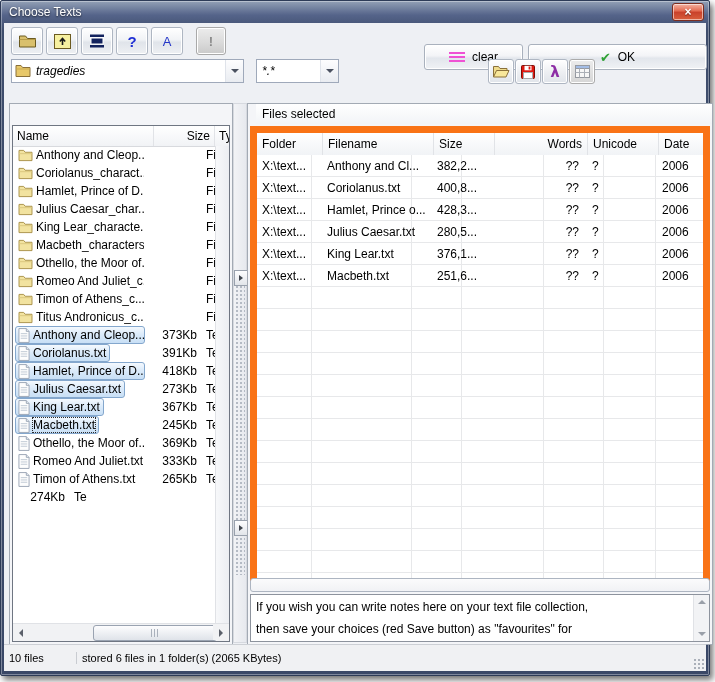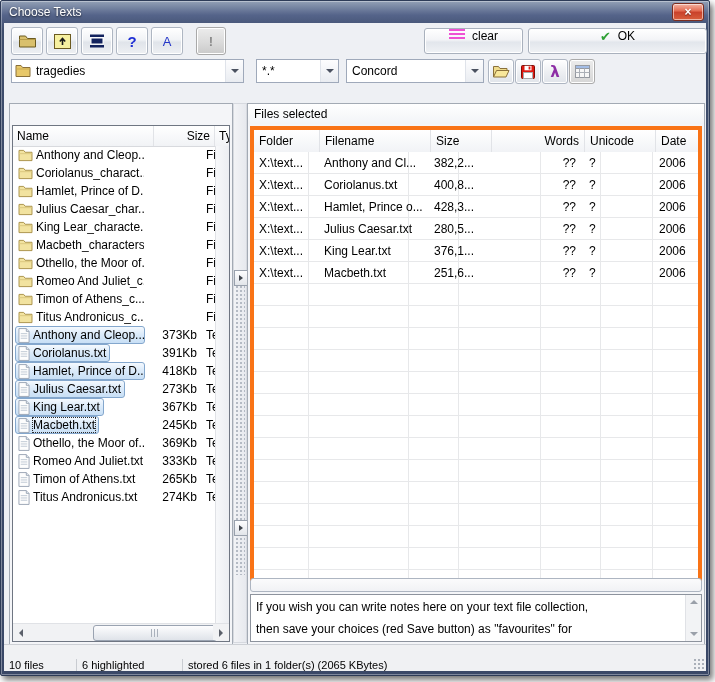--- a/index.html
+++ b/index.html
@@ -17,41 +17,41 @@
   .close-x{color:#fff;font-weight:bold;font-size:12px;line-height:1;text-shadow:0 1px 1px rgba(0,0,0,.5);}
   .content{position:absolute;left:3px;right:3px;top:22px;bottom:4px;background:#eef0f4;}
   
   .tb{position:absolute;top:4px;width:30px;height:26px;border:1px solid #aeb6c2;border-radius:3px;
     background:linear-gradient(180deg,#ffffff 0,#f1f3f6 45%,#e0e4ea 55%,#eef0f3 100%);
     box-shadow:inset 0 0 0 1px #fff;display:flex;align-items:center;justify-content:center;cursor:pointer;}
   .tb.disabled{background:linear-gradient(180deg,#ececec 0,#d9d9d9 60%,#c9c9c9 100%);border-color:#a9a9a9;cursor:default;}
   .glyph-help{color:#1f2fd4;font-weight:bold;font-size:15px;}
   .glyph-font{color:#2436c8;font-size:13px;}
   .glyph-excl{color:#8a8a8a;font-weight:bold;font-size:13px;}
-  .btn-wide{position:absolute;top:5px;height:24px;border:1px solid #a9b1bd;border-radius:3px;
+  .btn-wide{position:absolute;top:21px;height:24px;border:1px solid #a9b1bd;border-radius:3px;
     background:linear-gradient(180deg,#ffffff 0,#f3f4f7 45%,#e2e6ec 55%,#f0f2f5 100%);
-    box-shadow:inset 0 0 0 1px #fff;display:flex;justify-content:center;gap:7px;font-size:12px;cursor:pointer;}
+    box-shadow:inset 0 0 0 1px #fff;display:flex;align-items:center;justify-content:center;gap:7px;font-size:12px;cursor:pointer;}
   .clear-ico{width:16px;height:10px;background:repeating-linear-gradient(180deg,#ef52d4 0,#ef52d4 2px,transparent 2px,transparent 4px);}
   .check{color:#2fa135;font-family:"DejaVu Sans",sans-serif;font-size:13px;font-weight:bold;}
   
   .combo{position:absolute;top:36px;height:22px;border:1px solid #9fa9ba;background:#fff;display:flex;align-items:center;cursor:pointer;}
-  .combo .val{flex:1;padding-left:5px;white-space:nowrap;overflow:hidden;}
+  .combo .val{flex:1;padding-left:5px;white-space:nowrap;overflow:hidden;font-style:italic;}
   .combo .drop{width:17px;align-self:stretch;border-left:1px solid #dfe3ea;background:linear-gradient(180deg,#fdfdfe,#e9ecf1);display:flex;align-items:center;justify-content:center;}
   .tri-d{width:0;height:0;border-left:4px solid transparent;border-right:4px solid transparent;border-top:4px solid #4a5160;}
   .combo .mini-ico{margin-left:3px;}
   .ibtn{position:absolute;top:36px;width:24px;height:23px;border:1px solid #aeb6c2;border-radius:3px;
     background:linear-gradient(180deg,#ffffff,#eef0f3 50%,#e0e4ea);box-shadow:inset 0 0 0 1px #fff;
     display:flex;align-items:center;justify-content:center;cursor:pointer;}
   .ibtn.disabled{background:linear-gradient(180deg,#ececec,#d6d6d6);border-color:#ababab;cursor:default;}
   .glyph-lambda{color:#8d2da5;font-weight:bold;font-size:15px;font-family:"DejaVu Sans",sans-serif;}
   
   .panel{position:absolute;top:80px;height:540px;border:1px solid #a3aab4;background:#f4f5f8;}
   .panel-caption{height:20px;line-height:20px;padding-left:6px;background:linear-gradient(180deg,#ffffff,#f2f4f7);}
   #left-panel{left:5px;width:222px;}
-  #right-panel{left:243px;width:456px;}
+  #right-panel{left:243px;width:456px;padding-left:8px;}
   .lp-box{position:absolute;left:2px;right:2px;top:21px;bottom:2px;border:1px solid #6f7682;background:#fff;overflow:hidden;}
   .lhdr{position:absolute;left:0;right:0;top:0;height:20px;display:flex;background:linear-gradient(180deg,#ffffff,#f1f3f6);border-bottom:1px solid #d8dade;}
   .lhdr .hc{display:flex;align-items:center;border-right:1px solid #e1e3e7;padding:0 4px;cursor:pointer;}
   .ln{flex:0 0 132px;}
   .ls{flex:0 0 52px;justify-content:flex-end;text-align:right;}
   .lt{flex:1;border-right:none !important;}
   .lp-rows{position:absolute;left:0;right:0;top:20px;bottom:17px;overflow:hidden;}
   .lrow{height:18px;display:flex;align-items:center;cursor:default;}
   .lrow .lc{white-space:nowrap;overflow:hidden;}
   .lrow .ln{display:flex;align-items:center;}
@@ -76,21 +76,21 @@
     background:repeating-linear-gradient(90deg,#aab1bc 0,#aab1bc 1px,transparent 1px,transparent 3px);}
   
   .split{position:absolute;left:229px;top:80px;width:14px;height:540px;background:linear-gradient(90deg,#f2f3f6,#e7e9ee);border:1px solid #d6d9df;box-sizing:border-box;}
   .split-dots{position:absolute;left:1px;right:1px;top:181px;height:290px;
     background-image:radial-gradient(#b4bac4 1px,transparent 1.3px);background-size:4px 4px;cursor:col-resize;}
   .split-btn{position:absolute;left:0;width:12px;height:14px;border:1px solid #99a1ad;background:linear-gradient(180deg,#fdfdfe,#e2e5ea);
     display:flex;align-items:center;justify-content:center;cursor:pointer;}
   .sb1{top:166px;} .sb2{top:416px;}
   .tri-r-s{width:0;height:0;border-top:3px solid transparent;border-bottom:3px solid transparent;border-left:4px solid #3f444c;}
   
-  .rt{position:absolute;left:2px;right:2px;top:22px;height:448px;border:4px solid #f97316;background:#fff;overflow:hidden;}
+  .rt{position:absolute;left:2px;right:2px;top:22px;height:448px;border:7px solid #f97316;background:#fff;overflow:hidden;}
   .rthdr{position:absolute;left:0;right:0;top:0;height:22px;display:flex;background:linear-gradient(180deg,#ffffff,#f1f3f6);border-bottom:1px solid #d8dade;}
   .rthdr .hc{display:flex;align-items:center;border-right:1px solid #e1e3e7;padding:0 5px;cursor:pointer;}
   .c-folder{flex:0 0 55px;}
   .c-fname{flex:0 0 100px;}
   .c-size{flex:0 0 50px;}
   .c-words{flex:0 0 82px;justify-content:flex-end;text-align:right;}
   .c-uni{flex:0 0 60px;}
   .c-date{flex:0 0 52px;}
   .rtb{position:absolute;left:0;right:0;top:22px;bottom:0;
     background:repeating-linear-gradient(180deg,#ffffff 0,#ffffff 21px,#e7e8ea 21px,#e7e8ea 22px);}
@@ -102,21 +102,21 @@
   .quick{position:absolute;left:2px;right:2px;top:474px;height:12px;border:1px solid #adb5c1;border-radius:3px;
     background:linear-gradient(180deg,#fbfbfc,#f1f2f5);padding:0 4px;font-family:"Liberation Sans",sans-serif;font-size:10px;}
   .notes{position:absolute;left:2px;right:2px;top:490px;bottom:2px;border:1px solid #8d939d;background:#fff;overflow:hidden;}
   .notes-text{position:absolute;left:0;right:16px;top:0;bottom:0;padding:1px 5px;white-space:pre-line;line-height:22px;font-size:12px;}
   .notes-vs{position:absolute;right:0;top:0;bottom:0;width:15px;background:#f2f3f5;border-left:1px solid #e0e2e6;}
   .vs-btn{position:absolute;left:0;width:15px;height:14px;display:flex;align-items:center;justify-content:center;cursor:pointer;}
   .vs-up{top:0;} .vs-down{bottom:0;}
   .tri-u{width:0;height:0;border-left:4px solid transparent;border-right:4px solid transparent;border-bottom:4px solid #9aa0a9;}
   .tri-dn{width:0;height:0;border-left:4px solid transparent;border-right:4px solid transparent;border-top:4px solid #9aa0a9;}
   
-  .status{position:absolute;left:0;right:0;bottom:0;height:26px;background:#f0f1f3;border-top:1px solid #cdd0d5;display:flex;align-items:flex-end;font-size:11px;}
+  .status{position:absolute;left:0;right:0;bottom:0;height:26px;background:#f0f1f3;border-top:1px solid #cdd0d5;display:flex;align-items:center;font-size:11px;}
   .st{display:flex;align-items:center;padding:0 5px;border-right:1px solid #c9ccd1;white-space:nowrap;overflow:hidden;}
   .st1{flex:0 0 62px;} .st2{flex:0 0 71px;} .st3{flex:0 0 95px;} .st4{flex:1;border-right:none;}
   .grip{position:absolute;right:1px;bottom:1px;width:12px;height:12px;
     background-image:radial-gradient(#aab0b9 1px,transparent 1.2px);background-size:4px 4px;background-position:bottom right;cursor:nwse-resize;}
 </style>
 </head>
 <body>
 
 <div class="stage">
   <div class="window">
@@ -177,26 +177,20 @@
         <span class="drop">
             <span class="tri-d"></span>
           </span>
       </div>
       <div class="combo" style="left:252px;width:81px;">
         <span class="val">*.*</span>
         <span class="drop">
             <span class="tri-d"></span>
           </span>
       </div>
-      <div class="combo" style="left:342px;width:136px;">
-        <span class="val">Concord</span>
-        <span class="drop">
-            <span class="tri-d"></span>
-          </span>
-      </div>
 
       <div class="ibtn" style="left:484px;">
         <svg width="18" height="15" viewBox="0 0 18 15">
           <path d="M1.5 13 V2.5 h5 l1.5 2 h7 v2" fill="#f0dc8c" stroke="#8a703a"></path>
           <path d="M1.5 13 L4.5 6.5 H17 L14 13 z" fill="#f8e79a" stroke="#8a703a"></path>
         </svg>
       </div>
       <div class="ibtn" style="left:511px;">
         <svg width="16" height="16" viewBox="0 0 16 16">
           <rect x="1.5" y="1.5" width="13" height="13" rx="1" fill="#e01810" stroke="#7d0d06"></rect>
@@ -513,31 +507,20 @@
                       <path d="M3 6 h7 M3 8.5 h7 M3 11 h7" stroke="#bcc5d1" fill="none"></path>
                     </svg>
                     <span class="name-text">Timon of Athens.txt</span>
                   </span>
                 </div>
                 <div class="lc ls">265Kb</div>
                 <div class="lc lt">Te</div>
               </div>
 
               <div class="lrow">
-                <div class="lc ln">
-                  <span class="name-wrap">
-
-                    <svg class="ic ic-file" width="12" height="15" viewBox="0 0 13 16">
-                      <path d="M1 .5 h8 l3 3 V15.5 H1 z" fill="#fdfdfd" stroke="#98a3b3"></path>
-                      <path d="M9 .5 v3 h3" fill="#e8ecf2" stroke="#98a3b3"></path>
-                      <path d="M3 6 h7 M3 8.5 h7 M3 11 h7" stroke="#bcc5d1" fill="none"></path>
-                    </svg>
-                    <span class="name-text">Titus Andronicus.txt</span>
-                  </span>
-                </div>
                 <div class="lc ls">274Kb</div>
                 <div class="lc lt">Te</div>
               </div>
             </div>
           <div class="lp-vs"></div>
           <div class="lp-hs">
             <span class="hs-btn hs-left">
                 <span class="tri-l"></span>
               </span>
             <span class="hs-thumb">
@@ -657,20 +640,19 @@
               </span>
             <span class="vs-btn vs-down">
                 <span class="tri-dn"></span>
               </span>
           </div>
         </div>
       </div>
 
       <div class="status">
         <div class="st st1">10 files</div>
-        <div class="st st3">6 highlighted</div>
         <div class="st st4">stored 6 files in 1 folder(s) (2065 KBytes)</div>
         <div class="grip"></div>
       </div>
 
     </div>
   </div>
 </div>
 
 </body></html>

